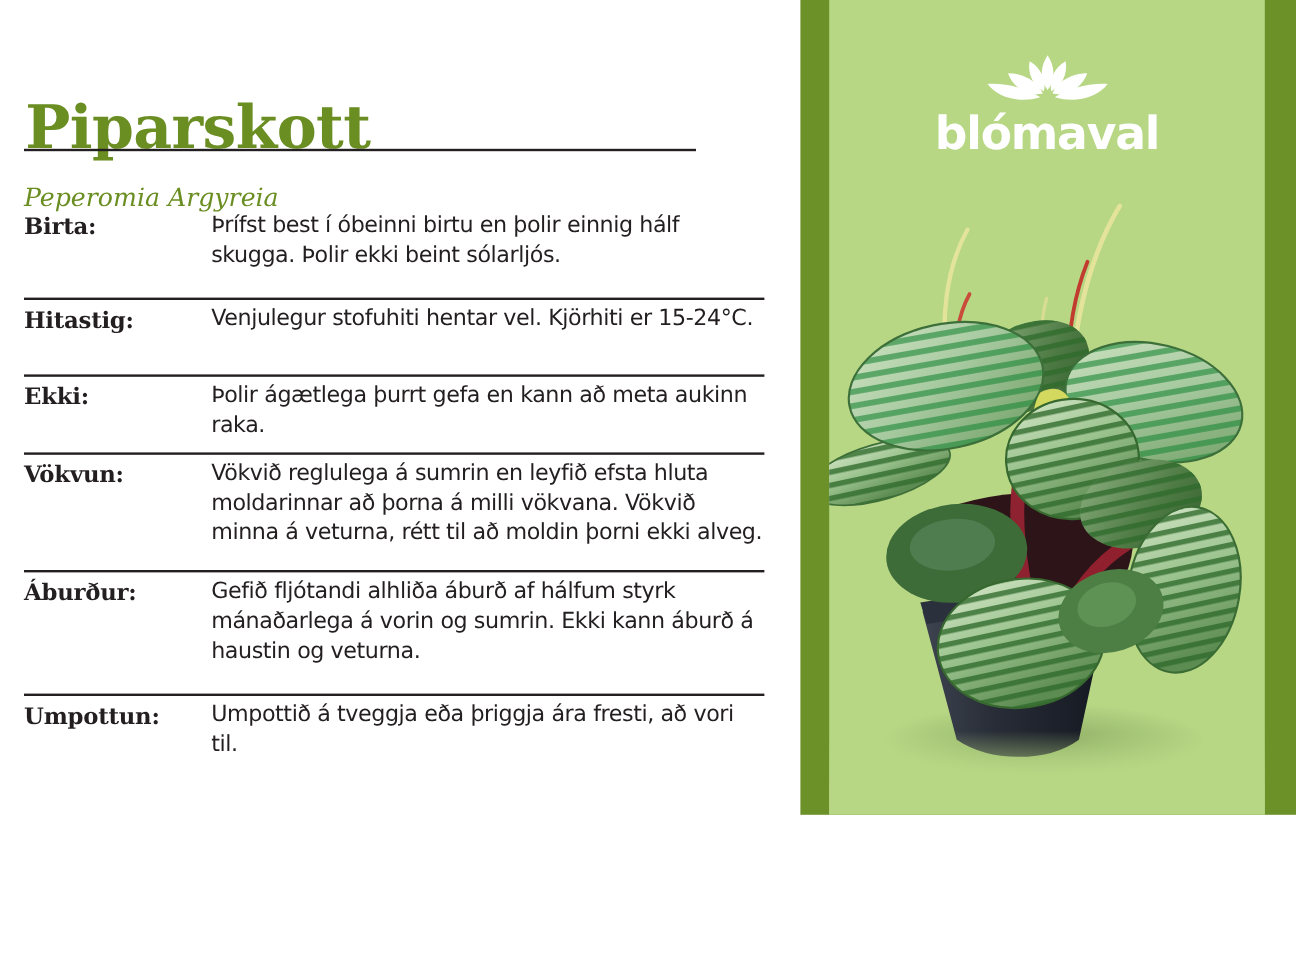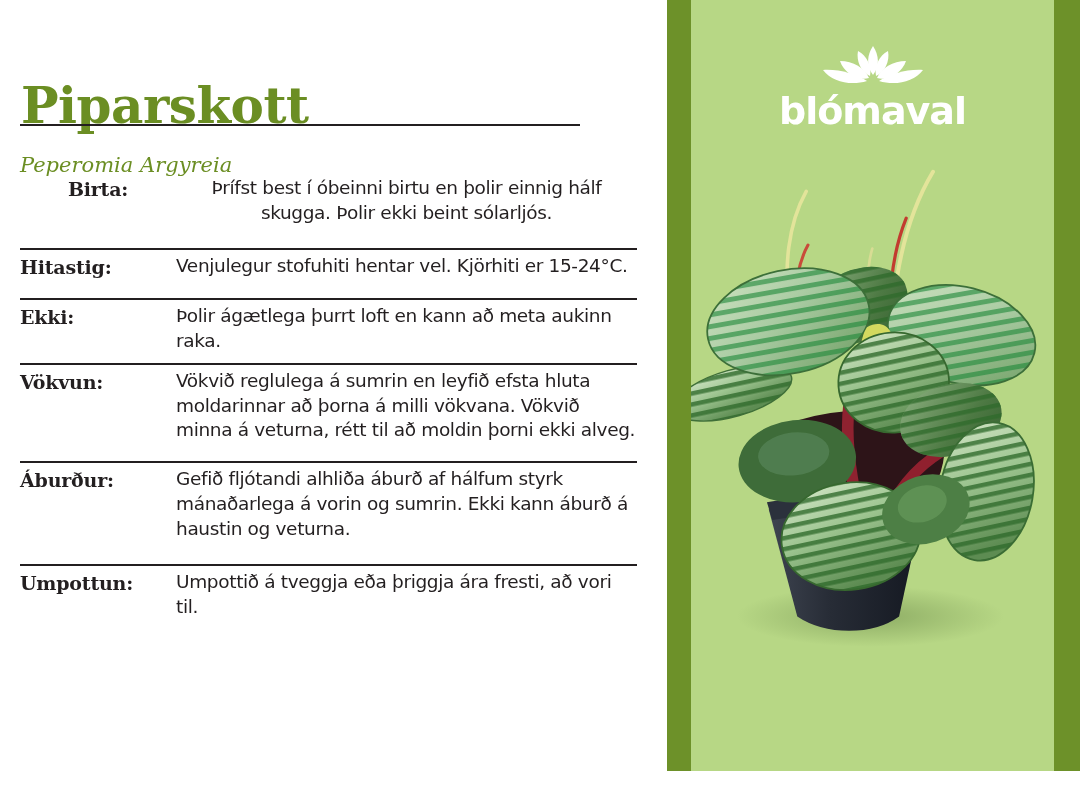--- a/index.html
+++ b/index.html
@@ -103,32 +103,32 @@
     flex: 1 1 auto;
     font-family: "DejaVu Sans", "Liberation Sans", sans-serif;
     font-weight: 400;
     font-size: 18.5px;
     line-height: 1.34;
     color: #231f20;
     letter-spacing: -0.35px;
   }
 
   
-  .care-row.r-birta    { padding-bottom: 22px; text-align: center; }
-  .care-row.r-hitastig { padding-bottom: 18px; }
+  .care-row.r-birta    { padding-bottom: 22px; }
+  .care-row.r-hitastig { padding-bottom: 32px; }
   .care-row.r-raki     { padding-bottom: 9px;  }
   .care-row.r-vokvun   { padding-bottom: 18px;  }
   .care-row.r-aburdur  { padding-bottom: 23px; }
   .care-row.r-umpottun { padding-bottom: 0;    }
 
   
   .brand-panel {
     position: relative;
     flex: 1 1 auto;
-    height: 771px;
+    height: 679px;
     background: #6d9129;
     overflow: hidden;
   }
 
   .brand-inner {
     position: absolute;
     left: 24px;
     right: 26px;
     top: 0;
     bottom: 0;
@@ -200,21 +200,21 @@
         <div class="care-value">Þrífst best í óbeinni birtu en þolir einnig hálf skugga. Þolir ekki beint sólarljós.</div>
       </div>
 
       <div class="care-row r-hitastig">
         <div class="care-label">Hitastig:</div>
         <div class="care-value">Venjulegur stofuhiti hentar vel. Kjörhiti er 15-24°C.</div>
       </div>
 
       <div class="care-row r-raki">
         <div class="care-label">Ekki:</div>
-        <div class="care-value">Þolir ágætlega þurrt loft en kann að meta aukinn raka.</div>
+        <div class="care-value">Þolir ágætlega þurrt gefa en kann að meta aukinn raka.</div>
       </div>
 
       <div class="care-row r-vokvun">
         <div class="care-label">Vökvun:</div>
         <div class="care-value">Vökvið reglulega á sumrin en leyfið efsta hluta moldarinnar að þorna á milli vökvana. Vökvið minna á veturna, rétt til að moldin þorni ekki alveg.</div>
       </div>
 
       <div class="care-row r-aburdur">
         <div class="care-label">Áburður:</div>
         <div class="care-value">Gefið fljótandi alhliða áburð af hálfum styrk mánaðarlega á vorin og sumrin. Ekki kann áburð á haustin og veturna.</div>

